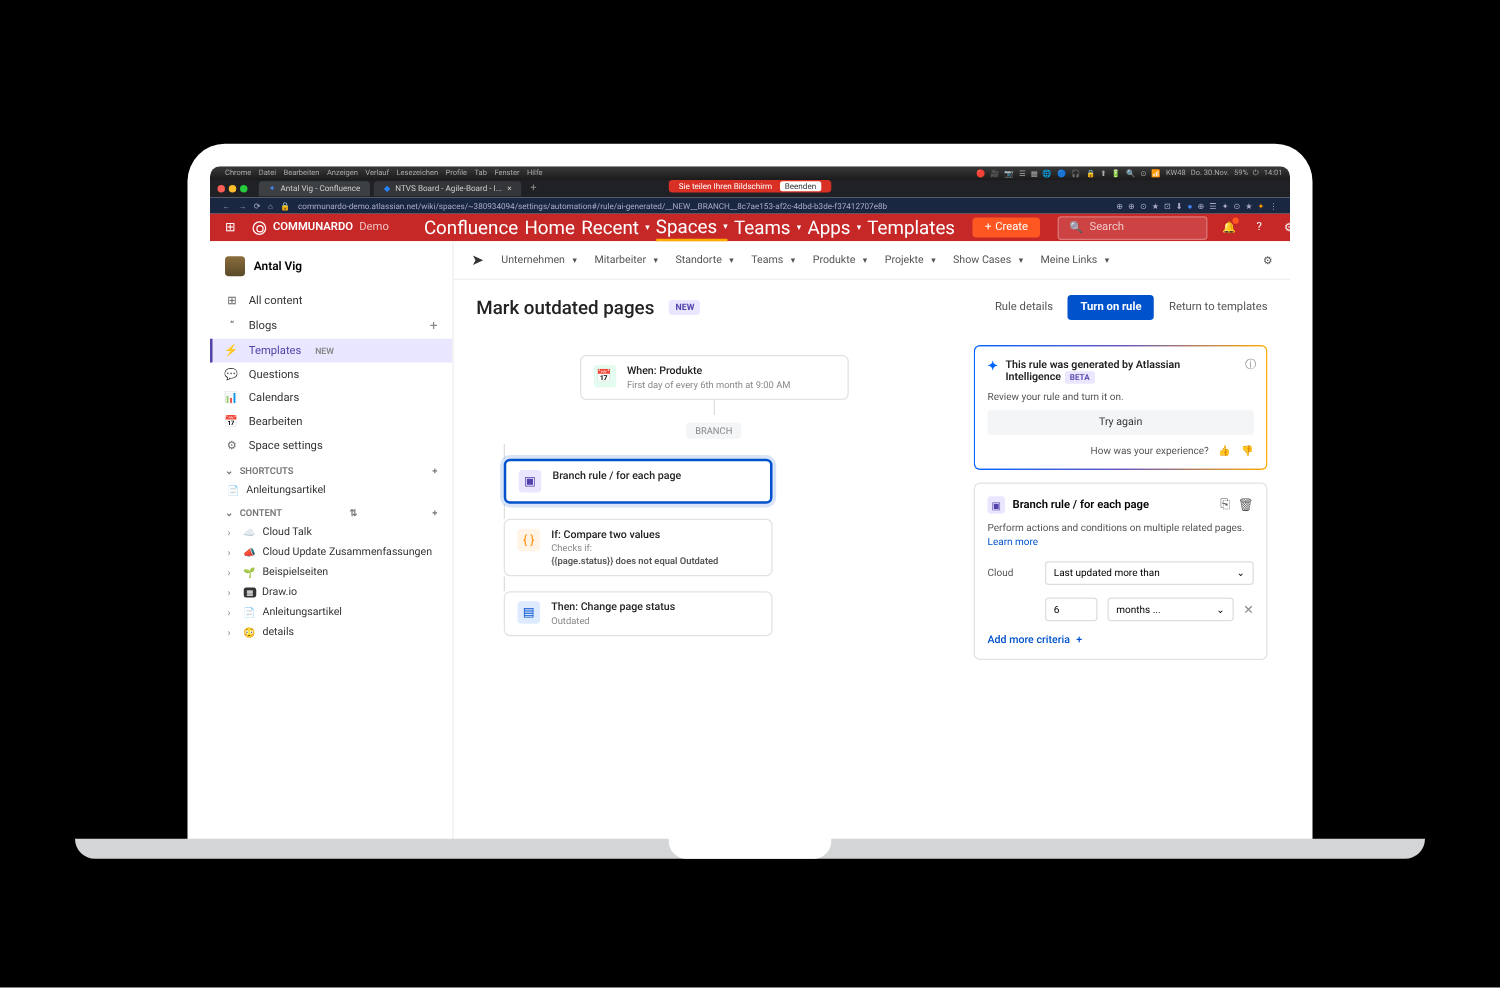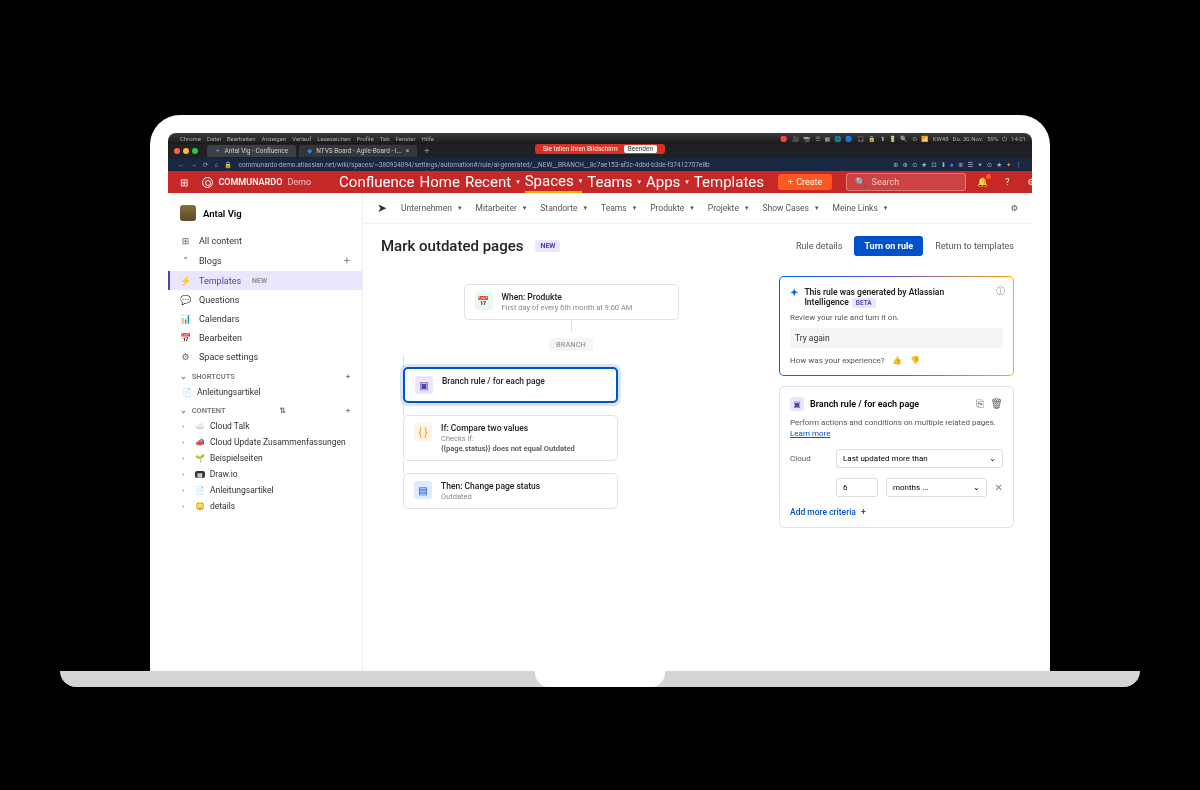--- a/index.html
+++ b/index.html
@@ -85,29 +85,29 @@
 .connector{width:1px;height:12px;background:#ddd;margin:0 auto}
 .flow-indent{margin-left:22px}
 
 .details{width:235px;display:flex;flex-direction:column;gap:10px}
 .ai-panel{border:1px solid transparent;background:linear-gradient(#fff,#fff) padding-box,linear-gradient(90deg,#0065ff,#6554c0,#ffab00) border-box;border-radius:5px;padding:10px;position:relative}
 .ai-title{display:flex;gap:6px;font-size:8.5px;font-weight:600;color:#222;margin-bottom:2px}
 .ai-sparkle{color:#0065ff;font-size:10px}
 .beta{background:#eae6ff;color:#5243aa;font-size:6.5px;padding:1px 4px;border-radius:2px;font-weight:600;margin-left:3px}
 .ai-info{position:absolute;top:8px;right:8px;color:#888;font-size:9px}
 .ai-sub{font-size:8px;color:#555;margin:6px 0}
-.ai-btn{background:#f4f5f7;padding:5px;text-align:left;border-radius:3px;font-size:8.5px;color:#333;cursor:pointer}
-.ai-feedback{display:flex;align-items:center;justify-content:flex-start;gap:8px;font-size:8px;color:#555;margin-top:8px}
+.ai-btn{background:#f4f5f7;padding:5px;text-align:center;border-radius:3px;font-size:8.5px;color:#333;cursor:pointer}
+.ai-feedback{display:flex;align-items:center;justify-content:flex-end;gap:8px;font-size:8px;color:#555;margin-top:8px}
 
 .detail-panel{border:1px solid #e1e2e6;border-radius:5px;padding:10px}
 .detail-head{display:flex;align-items:center;gap:6px;margin-bottom:6px}
 .detail-title{font-size:9px;font-weight:600;flex:1}
 .detail-actions{display:flex;gap:6px;color:#555;font-size:10px}
 .detail-desc{font-size:8px;color:#555;line-height:1.4}
-.learn-more{color:#0052cc;text-decoration:underline;cursor:pointer}
+.learn-more{color:#0052cc;cursor:pointer}
 .form-row{display:flex;align-items:center;gap:8px;margin-top:10px;font-size:8px}
 .form-label{color:#555;width:38px}
 .select{border:1px solid #ddd;border-radius:3px;padding:4px 6px;font-size:8px;background:#fff;display:flex;align-items:center;justify-content:space-between;flex:1}
 .input-num{border:1px solid #ddd;border-radius:3px;padding:4px 6px;font-size:8px;width:42px;background:#fff}
 .remove-x{color:#888;cursor:pointer;font-size:10px}
 .add-link{color:#0052cc;font-size:8.5px;margin-top:10px;display:flex;align-items:center;gap:5px;cursor:pointer;font-weight:500}
 </style>
 </head>
 <body>
 

